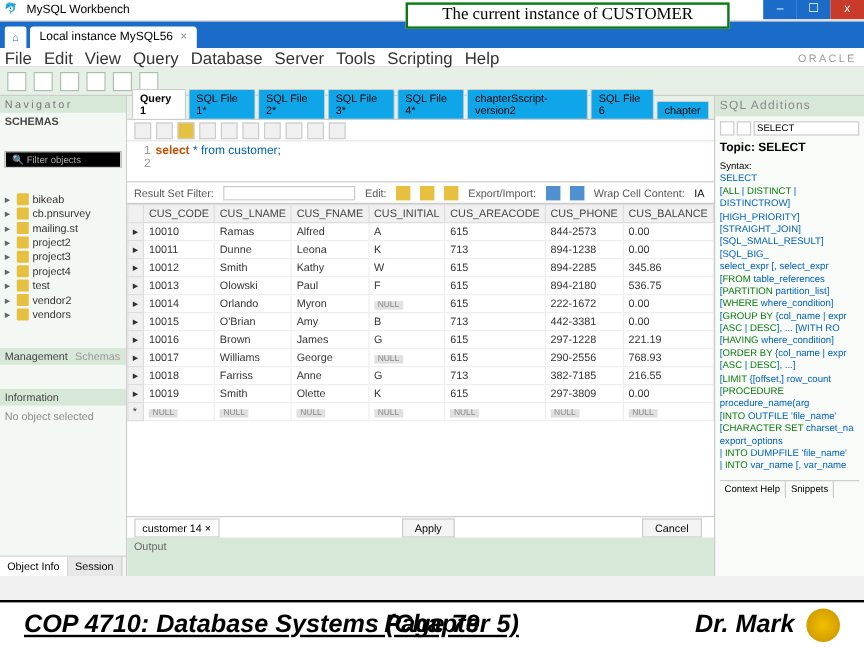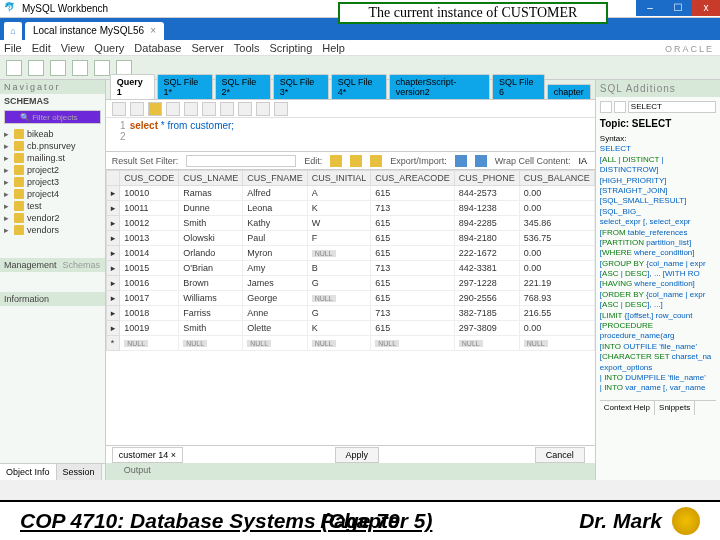--- a/index.html
+++ b/index.html
@@ -14,35 +14,35 @@
 .winbtns div { width:28px; height:16px; background:#1a6cc8; color:#fff; text-align:center; line-height:16px; font-size:10px; }
 .winbtns .close { background:#c83a2a; }
 
 
 .maintabs { height:22px; background:#1a6cc8; display:flex; align-items:flex-end; padding-left:4px; }
 .maintabs .home { width:18px; height:18px; background:#fff; margin-right:3px; border-radius:2px 2px 0 0; text-align:center; line-height:18px; color:#1a6cc8;}
 .maintabs .tab { height:18px; background:#fff; padding:0 8px; font-size:10px; line-height:18px; border-radius:3px 3px 0 0; margin-right:3px; }
 .maintabs .tab .x { margin-left:6px; color:#888; }
 
 
-.menubar { height:16px; background:#fff; display:flex; align-items:center; padding:0 4px; gap:10px; font-size:11px; color:#333; border-bottom:1px solid #e0e0e0;}
+.menubar { height:16px; background:#fff; display:flex; align-items:center; padding:0 4px; gap:10px; font-size:14px; color:#333; border-bottom:1px solid #e0e0e0;}
 .oracle { position:absolute; right:6px; top:44px; font-size:9px; letter-spacing:2px; color:#999; }
 
 
 .toolbar { height:24px; background:#e7f0e7; display:flex; align-items:center; padding:0 6px; gap:6px; border-bottom:1px solid #ccc;}
 .tbtn { width:16px;height:16px;background:#fff;border:1px solid #aac0aa; }
 
 
 .mainarea { display:flex; height:400px; }
 
 
 .left { width:128px; background:#f4f8f4; border-right:1px solid #ccc; display:flex; flex-direction:column; }
 .left .navhdr { background:#d8e8d8; padding:2px 4px; font-size:9px; color:#777; letter-spacing:2px; }
 .left .schemahdr { padding:2px 4px; font-size:9px; font-weight:bold; color:#444; }
-.left .filter { margin:2px 4px; height:14px; border:1px solid #ccc; background:#6d28d9; font-size:8px; color:#aaa; padding:0 15px; line-height:14px;}
+.left .filter { margin:18px 4px; height:14px; border:1px solid #ccc; background:#000000; font-size:8px; color:#aaa; padding:0 5px; line-height:14px;}
 .schemas { padding:2px 0; }
 .schemas .item { display:flex; align-items:center; padding:1px 4px; font-size:9px; color:#333; }
 .schemas .item .arr { width:10px; color:#666; }
 .schemas .item .db { width:10px;height:10px; background:#e8c040; border-radius:1px; margin-right:3px;}
 .left .sechdr { background:#d8e8d8; padding:2px 4px; margin-top:20px; font-size:9px; color:#444; }
 .left .sechdr .sub { color:#999; margin-left:6px;}
 .left .noobj { padding:4px; font-size:9px; color:#888; }
 .left .bottomtabs { display:flex; margin-top:auto; border-top:1px solid #ccc;}
 .left .bottomtabs div { padding:3px 6px; font-size:9px; background:#e8e8e8; border-right:1px solid #ccc;}
 .left .bottomtabs div.active { background:#fff; }
@@ -65,21 +65,21 @@
 .resbar .ico.b { background:#5090d0;}
 .table { flex:1; overflow:hidden; }
 .table table { width:100%; border-collapse:collapse; font-size:9px;}
 .table th { background:#f0f0f0; border:1px solid #ddd; padding:2px 4px; text-align:left; font-weight:normal; color:#444;}
 .table td { border:1px solid #eee; padding:2px 4px; color:#333;}
 .table .rowhdr { width:14px; background:#f0f0f0; border:1px solid #ddd; }
 .table .null { background:#e0e0e0; color:#888; font-size:7px; padding:0 3px; display:inline-block;}
 .bottombar { height:18px; display:flex; align-items:center; padding:0 6px; border-top:1px solid #ccc; font-size:9px; }
 .bottombar .ctab { padding:2px 6px; background:#fff; border:1px solid #ccc;}
 .bottombar .btn { margin-left:auto; padding:2px 10px; border:1px solid #ccc; background:#f4f4f4; margin-right:4px;}
-.output { height:17px; background:#d8e8d8; padding:2px 18px; font-size:9px; color:#666;}
+.output { height:32px; background:#d8e8d8; padding:2px 6px; font-size:9px; color:#666;}
 
 
 .right { width:150px; background:#f8fbf8; border-left:1px solid #ccc; padding:4px; font-size:8px; line-height:1.3; }
 .right .hdr { background:#d8e8d8; padding:2px 4px; font-size:10px; color:#888; letter-spacing:1px; margin:-4px -4px 4px -4px;}
 .right .selbar { display:flex; gap:2px; margin-bottom:4px;}
 .right .selbar .arr { width:12px;height:12px;border:1px solid #ccc;background:#fff;}
 .right .selbar .sel { flex:1; height:12px; border:1px solid #ccc; background:#fff; font-size:8px; padding:0 2px;}
 .right .topic { font-weight:bold; font-size:10px; margin-bottom:4px;}
 .right .syn { color:#0060c0; }
 .right .kw { color:#0060c0;}
@@ -182,20 +182,21 @@
           <span>vendor2</span>
         </div>
         <div class="item">
           <span class="arr">▸</span>
           <span class="db"></span>
           <span>vendors</span>
         </div>
       </div>
     <div class="sechdr"><span>Management</span><span class="sub">Schemas</span></div>
     <div class="sechdr">Information</div>
+    <div class="noobj">No object selected</div>
     <div class="bottomtabs">
       <div class="active">Object Info</div>
       <div>Session</div>
     </div>
   </div>
 
   <div class="center">
     <div class="sqltabs" id="sqltabs">
         <div class="stab active">Query 1</div>
         <div class="stab">SQL File 1*</div>

